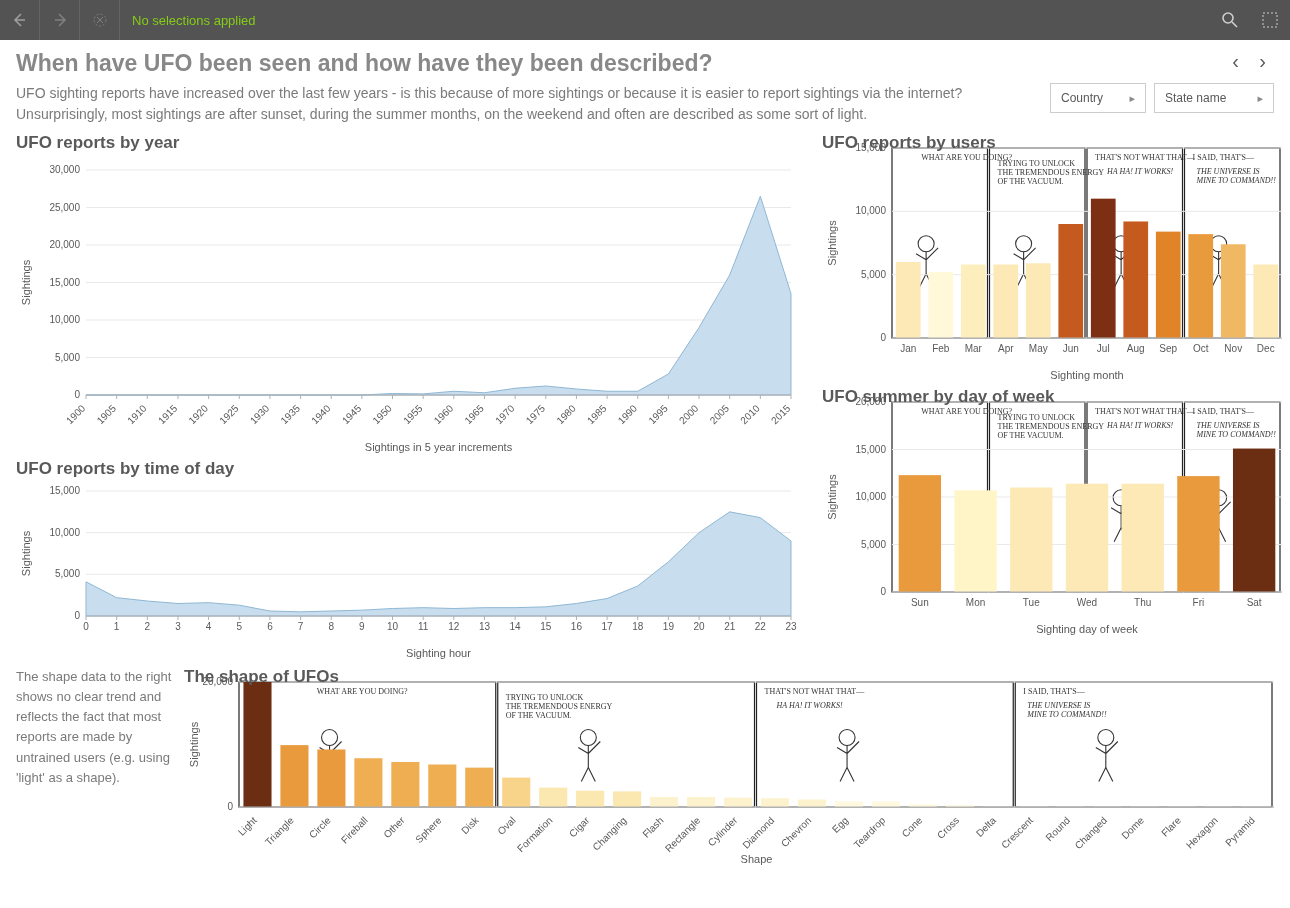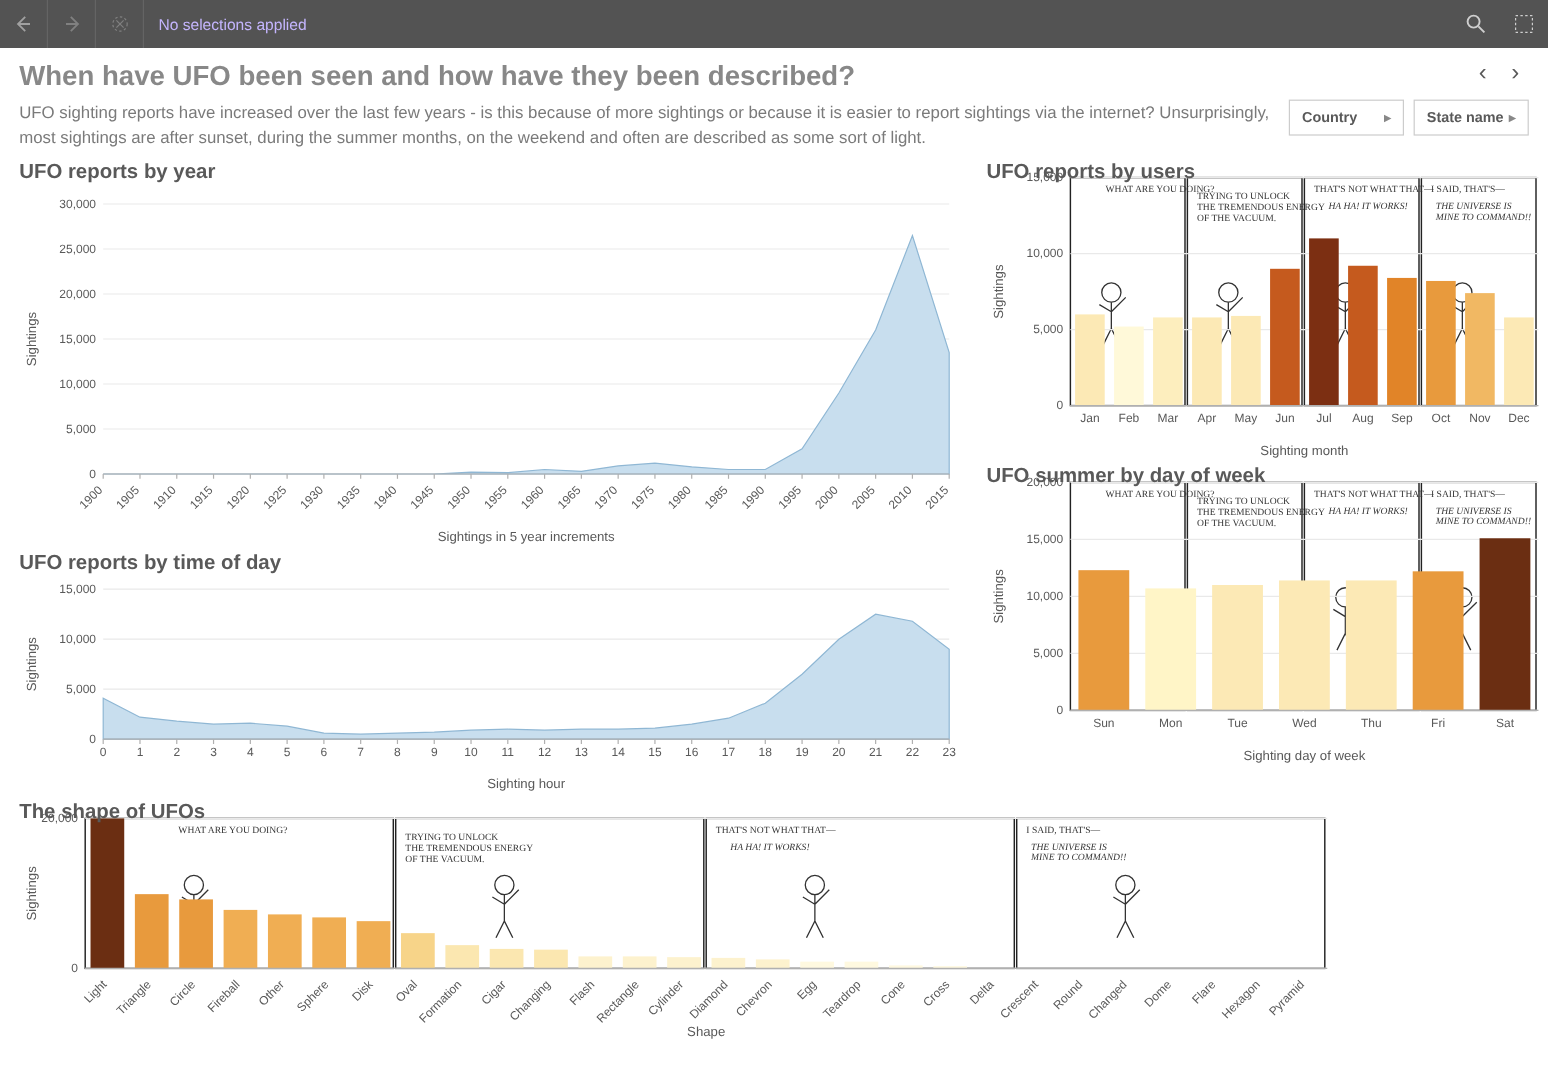--- a/index.html
+++ b/index.html
@@ -1,28 +1,28 @@
 <!DOCTYPE html>
 <html><head>
 <meta charset="utf-8">
 <style>
   *{box-sizing:border-box;margin:0;padding:0;}
   body{font-family:Arial,Helvetica,sans-serif;background:#fff;width:1290px;height:908px;overflow:hidden;}
-  .topbar{background:#535353;height:40px;display:flex;align-items:center;color:#c4b5fd;font-size:13px;}
+  .topbar{background:#535353;height:40px;display:flex;align-items:center;color:#84cc16;font-size:13px;}
   .tb-btn{width:40px;height:40px;display:flex;align-items:center;justify-content:center;color:#a9a9a9;border-right:1px solid #646464;}
   .tb-sel{padding:0 12px;flex:1;}
   .tb-right{width:40px;height:40px;display:flex;align-items:center;justify-content:center;color:#cfcfcf;}
   .sheet{padding:10px 16px;}
   .titlebar{display:flex;align-items:flex-start;justify-content:space-between;margin-bottom:6px;}
   .title{font-size:23px;color:#888;font-weight:600;}
   .navbtn{font-size:20px;color:#595959;padding:0 8px;cursor:pointer;}
   .introrow{display:flex;align-items:flex-start;gap:10px;}
   .intro{flex:1;font-size:14px;color:#7a7a7a;line-height:1.5;}
   .filters{display:flex;gap:8px;}
-  .filterbox{border:1px solid #ccc;background:#fff;height:30px;display:flex;align-items:center;justify-content:space-between;padding:0 10px;font-size:12px;color:#595959;cursor:pointer;font-weight:bold;}
+  .filterbox{border:1px solid #ccc;background:#fff;height:30px;display:flex;align-items:center;justify-content:space-between;padding:0 10px;font-size:12px;color:#595959;cursor:pointer;}
   .filterbox .car{font-size:11px;color:#888;}
   .grid{display:grid;grid-template-columns:800px 470px;gap:6px;margin-top:8px;}
   .panel-title{font-weight:600;font-size:17px;color:#595959;margin-bottom:2px;}
   .chartbox svg{display:block;}
   .axis{font-size:10px;fill:#595959;}
   .axisLabel{font-size:11px;fill:#595959;}
   .ylabel{font-size:11px;fill:#595959;}
   .gridline{stroke:#e9e9e9;stroke-width:1;}
   .axisline{stroke:#b0b0b0;stroke-width:1;}
   .bottomrow{display:grid;grid-template-columns:160px 1110px;gap:8px;margin-top:6px;}
@@ -75,21 +75,21 @@
     </div>
   </div>
 
   <div class="introrow">
     <div class="intro">UFO sighting reports have increased over the last few years - is this because of more sightings or because it is easier to report sightings via the internet? Unsurprisingly, most sightings are after sunset, during the summer months, on the weekend and often are described as some sort of light.</div>
     <div class="filters">
       <div class="filterbox" style="width:96px">
         <span>Country</span>
           <span class="car">▸</span>
       </div>
-      <div class="filterbox" style="width:96px">
+      <div class="filterbox" style="width:120px">
         <span>State name</span>
           <span class="car">▸</span>
       </div>
     </div>
   </div>
 
   <div class="grid">
 
     <div>
       <div class="panel-title">UFO reports by year</div>
@@ -341,20 +341,21 @@
               <line x1="70" y1="205" x2="460" y2="205" class="axisline"></line>
               <text x="265" y="246" class="axisLabel" text-anchor="middle">Sighting day of week</text>
               <text x="0" y="0" class="ylabel" text-anchor="middle" transform="translate(14 110) rotate(-90)">Sightings</text>
             </svg>
           </div>
       </div>
     </div>
   </div>
 
   <div class="bottomrow">
+    <div class="shapetext">The shape data to the right shows no clear trend and reflects the fact that most reports are made by untrained users (e.g. using 'light' as a shape).</div>
     <div style="position:relative">
       <div class="panel-title" style="position:absolute;top:0;left:0;z-index:2">The shape of UFOs</div>
       <div class="chartbox">
           <svg id="svg-shape" width="1100" height="200">
             <rect x="55" y="15" width="256.75" height="125" class="comicPanel"></rect>
             <circle cx="145.5625" cy="70.5" r="8" class="comicHead"></circle>
             <path d="M145.5625 78.5 L145.5625 100.5 M145.5625 100.5 L138.5625 114.5 M145.5625 100.5 L152.5625 114.5 M145.5625 86.5 L135.5625 80.5 M145.5625 86.5 L157.5625 74.5" stroke="#333" fill="none" stroke-width="1.1"></path>
             <rect x="313.75" y="15" width="256.75" height="125" class="comicPanel"></rect>
             <circle cx="404.3125" cy="70.5" r="8" class="comicHead"></circle>
             <path d="M404.3125 78.5 L404.3125 100.5 M404.3125 100.5 L397.3125 114.5 M404.3125 100.5 L411.3125 114.5 M404.3125 86.5 L394.3125 80.5 M404.3125 86.5 L416.3125 74.5" stroke="#333" fill="none" stroke-width="1.1"></path>

